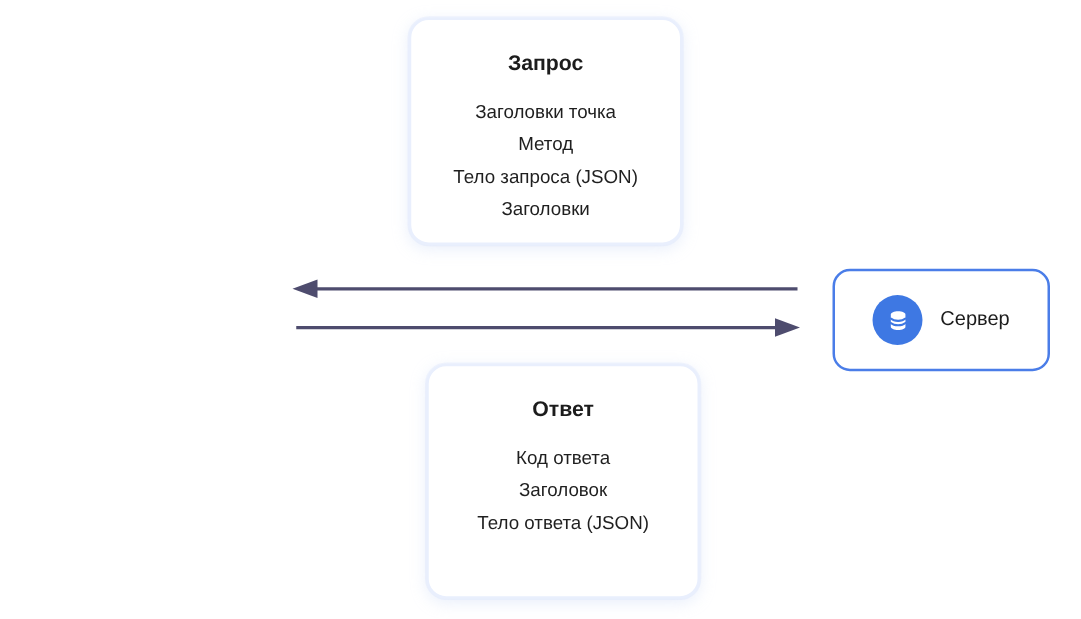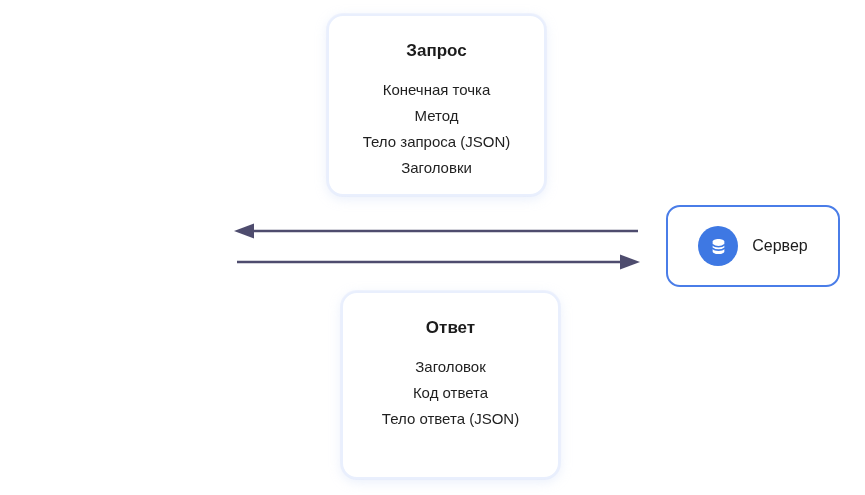--- a/index.html
+++ b/index.html
@@ -45,21 +45,21 @@
     display: flex;
     align-items: center;
     justify-content: center;
     gap: 14px;
     background: #ffffff;
     border: 2px solid #4a7de8;
     border-radius: 14px;
     box-sizing: border-box;
   }
   .node-client { left: 30px;  top: 205px; width: 176px; height: 82px; }
-  .node-server { left: 666px; top: 205px; width: 174px; height: 82px; }
+  .node-server { left: 666px; top: 215px; width: 174px; height: 82px; }
   .icon-circle {
     width: 40px;
     height: 40px;
     border-radius: 50%;
     background: #3e78e3;
     display: flex;
     align-items: center;
     justify-content: center;
     flex: 0 0 auto;
   }
@@ -89,32 +89,32 @@
     </g>
     <g>
       <line x1="237" y1="262" x2="622" y2="262" stroke="#4e4c6e" stroke-width="2.6"></line>
       <polygon points="640,262 620,254.6 620,269.4" fill="#4e4c6e"></polygon>
     </g>
   </svg>
 
   <div class="card card-request">
     <div class="card-title">Запрос</div>
     <div class="card-items">
-      <div class="card-item">Конечная точка</div>
+      <div class="card-item">Заголовки точка</div>
       <div class="card-item">Метод</div>
       <div class="card-item">Тело запроса (JSON)</div>
       <div class="card-item">Заголовки</div>
     </div>
   </div>
 
   <div class="card card-response">
     <div class="card-title">Ответ</div>
     <div class="card-items">
+      <div class="card-item">Код ответа</div>
       <div class="card-item">Заголовок</div>
-      <div class="card-item">Код ответа</div>
       <div class="card-item">Тело ответа (JSON)</div>
     </div>
   </div>
 
 
   <div class="node node-server">
     <span class="icon-circle">
       <svg width="23" height="23" viewBox="0 0 24 24">
         <path fill="#ffffff" d="M12 4.2 C8.6 4.2 5.9 5.4 5.9 6.9 L5.9 17.1 C5.9 18.6 8.6 19.8 12 19.8 C15.4 19.8 18.1 18.6 18.1 17.1 L18.1 6.9 C18.1 5.4 15.4 4.2 12 4.2 Z"></path>
         <path d="M5.9 10.3 C7.2 11.5 9.4 12.2 12 12.2 C14.6 12.2 16.8 11.5 18.1 10.3" stroke="#3e78e3" stroke-width="1.7" fill="none" stroke-linecap="round"></path>

